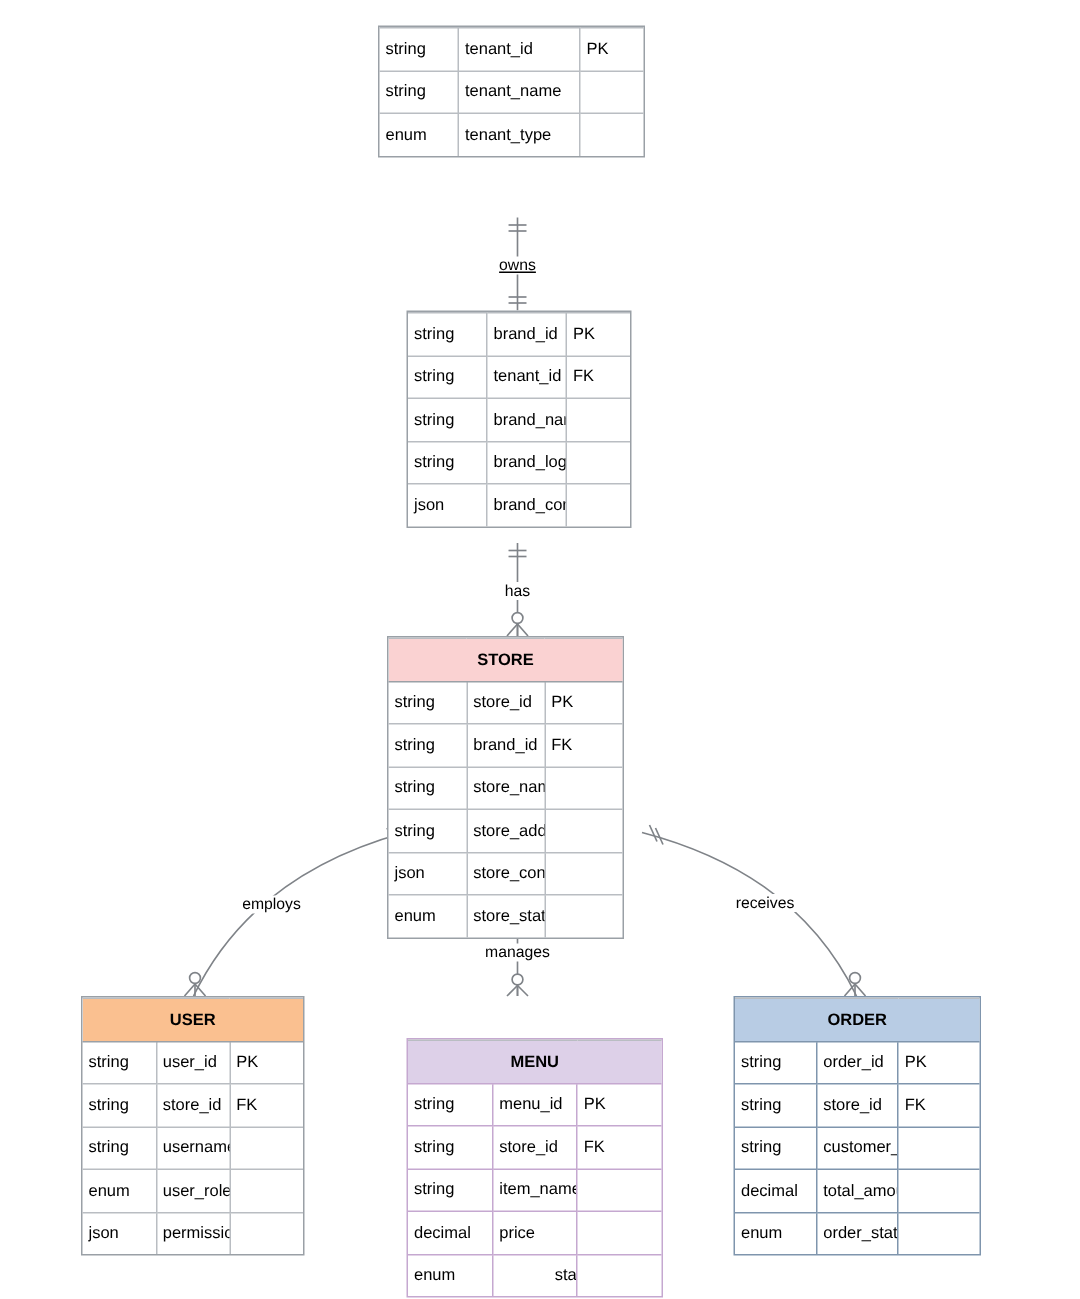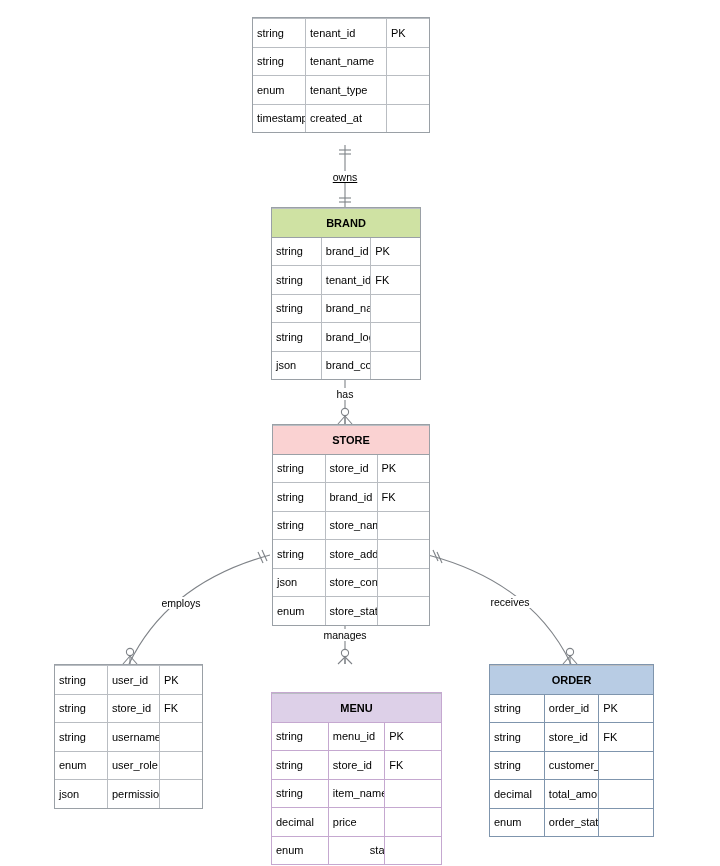--- a/index.html
+++ b/index.html
@@ -151,35 +151,27 @@
       <tr>
         <td class="c-type" style="border-color: rgb(185, 189, 194);">string</td>
         <td class="c-name" style="border-color: rgb(185, 189, 194);">tenant_name</td>
         <td class="c-key" style="border-color: rgb(185, 189, 194);"></td>
       </tr>
       <tr>
         <td class="c-type" style="border-color: rgb(185, 189, 194);">enum</td>
         <td class="c-name" style="border-color: rgb(185, 189, 194);">tenant_type</td>
         <td class="c-key" style="border-color: rgb(185, 189, 194);"></td>
       </tr>
-      <tr>
-        <td class="c-type" style="border-color: rgb(185, 189, 194);">timestamp</td>
-        <td class="c-name" style="border-color: rgb(185, 189, 194);">created_at</td>
-        <td class="c-key" style="border-color: rgb(185, 189, 194);"></td>
-      </tr>
     </tbody>
       </table>
   </div>
 
   <div class="entity" id="ent-brand" style="left: 271px; top: 207px; width: 150px; border-color: rgb(154, 160, 166);">
     <table>
       <tbody>
-          <tr>
-        <td class="ent-title" colspan="3" style="background: rgb(207, 226, 163); border-bottom-color: rgb(154, 160, 166);">BRAND</td>
-      </tr>
       <tr>
         <td class="c-type" style="border-color: rgb(185, 189, 194);">string</td>
         <td class="c-name" style="border-color: rgb(185, 189, 194);">brand_id</td>
         <td class="c-key" style="border-color: rgb(185, 189, 194);">PK</td>
       </tr>
       <tr>
         <td class="c-type" style="border-color: rgb(185, 189, 194);">string</td>
         <td class="c-name" style="border-color: rgb(185, 189, 194);">tenant_id</td>
         <td class="c-key" style="border-color: rgb(185, 189, 194);">FK</td>
       </tr>
@@ -195,21 +187,21 @@
       </tr>
       <tr>
         <td class="c-type" style="border-color: rgb(185, 189, 194);">json</td>
         <td class="c-name" style="border-color: rgb(185, 189, 194);">brand_config</td>
         <td class="c-key" style="border-color: rgb(185, 189, 194);"></td>
       </tr>
     </tbody>
       </table>
   </div>
 
-  <div class="entity" id="ent-store" style="left: 272px; top: 424px; width: 158px; border-color: rgb(154, 160, 166);">
+  <div class="entity" id="ent-store" style="left: 258px; top: 424px; width: 158px; border-color: rgb(154, 160, 166);">
     <table>
       <tbody>
           <tr>
         <td class="ent-title" colspan="3" style="background: rgb(250, 210, 210); border-bottom-color: rgb(154, 160, 166);">STORE</td>
       </tr>
       <tr>
         <td class="c-type" style="border-color: rgb(185, 189, 194);">string</td>
         <td class="c-name" style="border-color: rgb(185, 189, 194);">store_id</td>
         <td class="c-key" style="border-color: rgb(185, 189, 194);">PK</td>
       </tr>
@@ -238,20 +230,23 @@
         <td class="c-name" style="border-color: rgb(185, 189, 194);">store_status</td>
         <td class="c-key" style="border-color: rgb(185, 189, 194);"></td>
       </tr>
     </tbody>
       </table>
   </div>
 
   <div class="entity" id="ent-user" style="left: 54px; top: 664px; width: 149px; border-color: rgb(154, 160, 166);">
     <table>
       <tbody>
+          <tr>
+        <td class="ent-title" colspan="3" style="background: rgb(250, 192, 144); border-bottom-color: rgb(154, 160, 166);">USER</td>
+      </tr>
       <tr>
         <td class="c-type" style="border-color: rgb(185, 189, 194);">string</td>
         <td class="c-name" style="border-color: rgb(185, 189, 194);">user_id</td>
         <td class="c-key" style="border-color: rgb(185, 189, 194);">PK</td>
       </tr>
       <tr>
         <td class="c-type" style="border-color: rgb(185, 189, 194);">string</td>
         <td class="c-name" style="border-color: rgb(185, 189, 194);">store_id</td>
         <td class="c-key" style="border-color: rgb(185, 189, 194);">FK</td>
       </tr>

